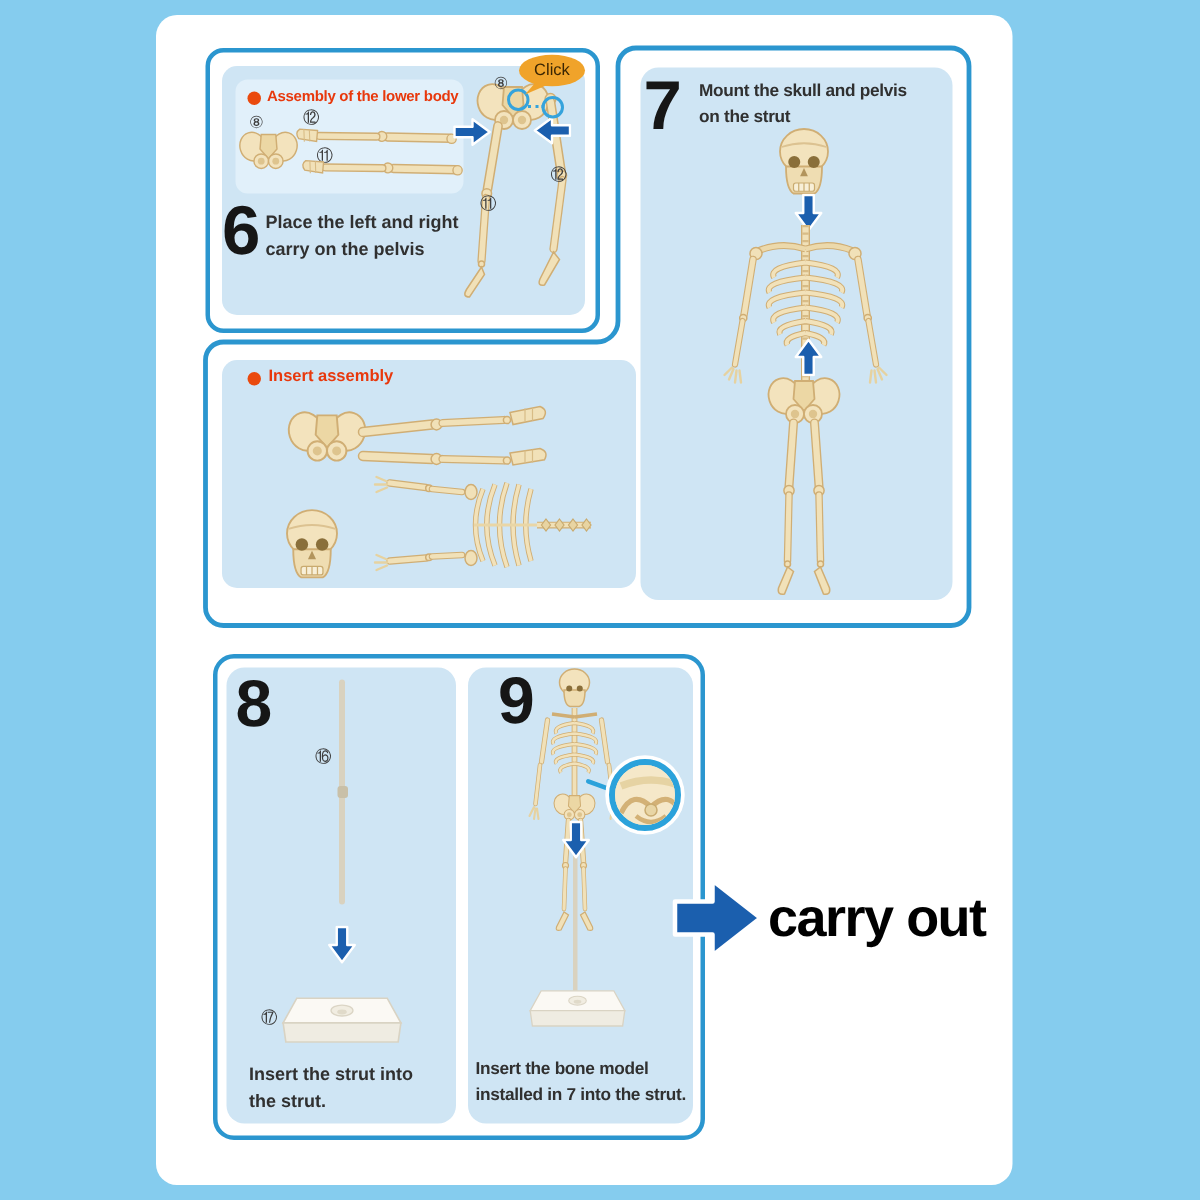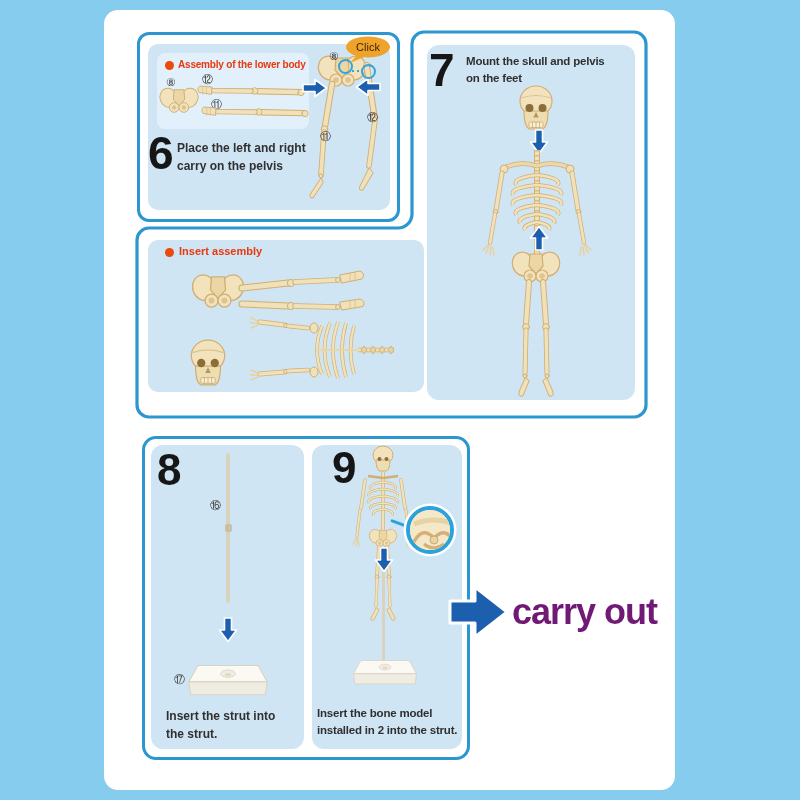--- a/index.html
+++ b/index.html
@@ -18,21 +18,21 @@
   .n67{font-size:46px;} .n89{font-size:44px;}
   .instr{font-weight:bold;color:#303030;font-size:12px;line-height:1.5;white-space:nowrap;}
   .instr-sm{font-size:11.5px;letter-spacing:-0.2px;}
   .heading{font-weight:bold;color:#e8380c;white-space:nowrap;}
   .bullet{width:9px;height:9px;border-radius:50%;background:#ea4a0e;}
   .plabel{font-size:11px;color:#3c3c3c;line-height:1;}
   .ring{border:2.5px solid #35a3dc;border-radius:50%;background:transparent;}
   .dotline{border-top:2px dotted #35a3dc;height:0;}
   .gfx{position:absolute;overflow:visible;}
   .balloon-text{font-weight:normal;font-size:11px;color:#3b2603;text-align:center;}
-  .carryout{font-weight:bold;font-size:36px;color:#701a75;letter-spacing:-1px;
+  .carryout{font-weight:bold;font-size:36px;color:#000000;letter-spacing:-1px;
             display:flex;align-items:center;white-space:nowrap;}
   .strut{background:#d9d2bf;border-radius:2px;}
   .strut-joint{background:#c9c0a8;border-radius:2px;}
   .mag{border:4px solid #2ba2db;border-radius:50%;background:#f5e8c9;box-shadow:0 0 0 2.5px #ffffff;overflow:hidden;}
   .leader{background:#2ba2db;height:3px;border-radius:2px;}
 </style>
 </head>
 <body>
 
 <svg width="0" height="0" style="position:absolute">
@@ -308,21 +308,21 @@
 <div class="abs balloon-text" style="left:345px;top:41px;width:46px;">Click</div>
 
 <div class="abs plabel" style="left:329px;top:51px;">⑧</div>
 <div class="abs plabel" style="left:367px;top:112px;">⑫</div>
 <div class="abs plabel" style="left:320px;top:131px;">⑪</div>
 
 <div class="abs panel-fill r12" style="left:427px;top:45px;width:208px;height:355px;"></div>
 <div class="abs stepnum n67" style="left:429px;top:47px;">7</div>
 <div class="abs instr instr-sm" style="left:466px;top:53px;">
   <div>Mount the skull and pelvis</div>
-  <div>on the feet</div>
+  <div>on the strut</div>
 </div>
 
 <svg class="gfx" style="left:514px;top:84px;width:44px;height:48px;">
     <use href="#g-skull"></use>
   </svg>
 <svg class="gfx" style="left:526px;top:132px;width:26px;height:20px;transform:rotate(90deg);">
     <use href="#g-arrow"></use>
   </svg>
 <svg class="gfx" style="left:473px;top:148px;width:128px;height:128px;">
     <use href="#g-torso"></use>
@@ -379,19 +379,19 @@
 <div class="abs mag" style="left:406px;top:506px;width:48px;height:48px;">
   <svg style="width:48px;height:48px;display:block;">
       <use href="#g-pelvis-zoom"></use>
     </svg>
 </div>
 <svg class="gfx" style="left:371px;top:550px;width:26px;height:20px;transform:rotate(90deg);">
     <use href="#g-arrow"></use>
   </svg>
 <div class="abs instr instr-sm" style="left:317px;top:705px;">
   <div>Insert the bone model</div>
-  <div>installed in 2 into the strut.</div>
+  <div>installed in 7 into the strut.</div>
 </div>
 
 <svg class="gfx" style="left:448px;top:582px;width:62px;height:60px;">
     <use href="#g-bigarrow"></use>
   </svg>
 <div class="abs carryout" style="left:512px;top:582px;height:60px;">carry out</div>
 
 </body></html>

